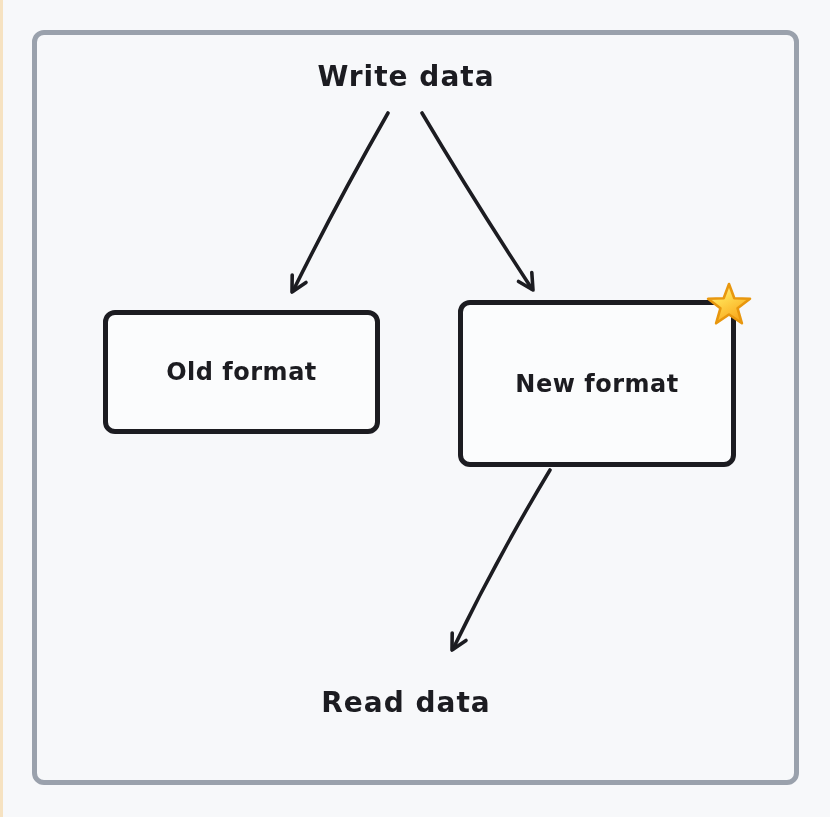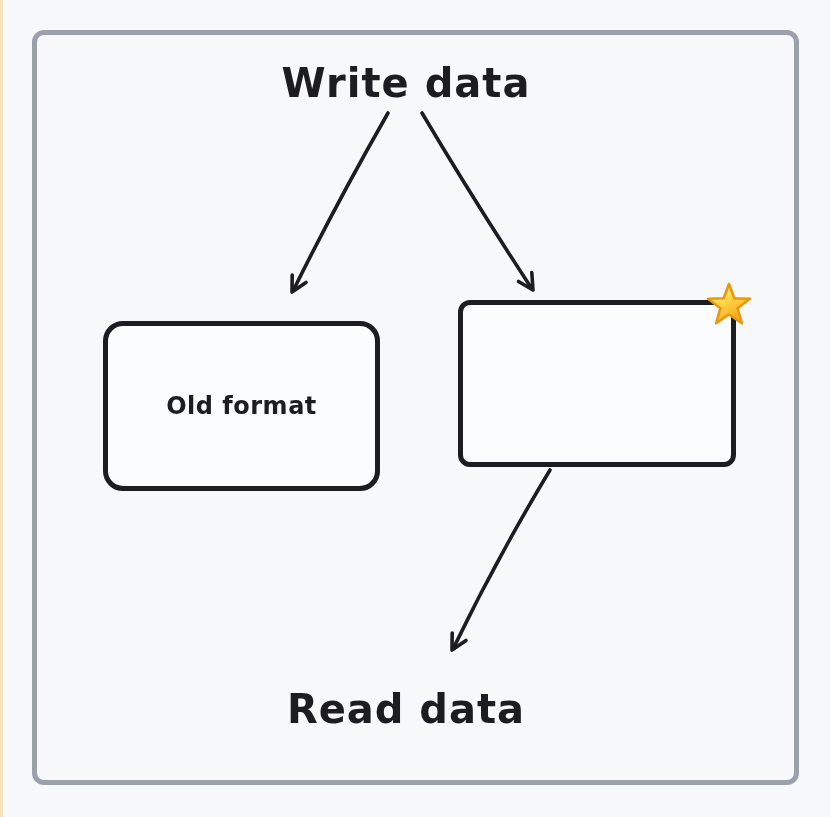--- a/index.html
+++ b/index.html
@@ -23,37 +23,37 @@
   }
   .frame{
     position:absolute;left:32px;top:30px;width:767px;height:755px;
     border:5px solid var(--frame-border);
     border-radius:12px;
     background:transparent;
   }
   .hand-title{
     position:absolute;
     font-weight:700;
-    font-size:40px;
+    font-size:28px;
     letter-spacing:1px;
     text-align:center;
     width:340px;
     line-height:1.05;
     color:var(--ink);
   }
   .title-top{left:236px;top:62px;}
   .title-bottom{left:236px;top:664px;margin-top:24px;}
   .node{
     position:absolute;
     border:5px solid var(--ink);
     border-radius:12px;
     background:var(--node-fill);
     display:flex;align-items:center;justify-content:center;
   }
-  .node-old{left:103px;top:321px;width:277px;height:170px;border-radius:20px;}
+  .node-old{left:103px;top:310px;width:277px;height:124px;}
   .node-new{left:458px;top:300px;width:278px;height:167px;}
   .node-label{
     font-weight:700;
     font-size:24px;
     letter-spacing:0.5px;
     color:var(--ink);
   }
   .arrows-layer{
     position:absolute;left:0;top:0;width:830px;height:817px;
     pointer-events:none;
@@ -95,20 +95,21 @@
       <path class="arrow" d="M550,470 Q497,558 453,649"></path>
       <path class="arrow" d="M466,640.5 L452,650 L452.2,633"></path>
     </g>
   </svg>
 
   <div class="node node-old">
     <span class="node-label">Old format</span>
   </div>
 
   <div class="node node-new">
+    <span class="node-label">New format</span>
     <svg class="star-badge" viewBox="0 0 48 47" xmlns="http://www.w3.org/2000/svg">
       <defs>
         <linearGradient id="starGrad" x1="0%" y1="0%" x2="60%" y2="100%">
           <stop offset="0%" stop-color="#fff3b0"></stop>
           <stop offset="45%" stop-color="#ffd94e"></stop>
           <stop offset="100%" stop-color="#f9a71b"></stop>
         </linearGradient>
       </defs>
       <path d="M24,3 L29.3,17.2 L45,17.7 L32.6,27.3 L36.9,42.3 L24,33.5 L11.1,42.3 L15.4,27.3 L3.1,17.7 L18.7,17.2 Z" fill="url(#starGrad)" stroke="#e8970e" stroke-width="2.6" stroke-linejoin="round"></path>
     </svg>

